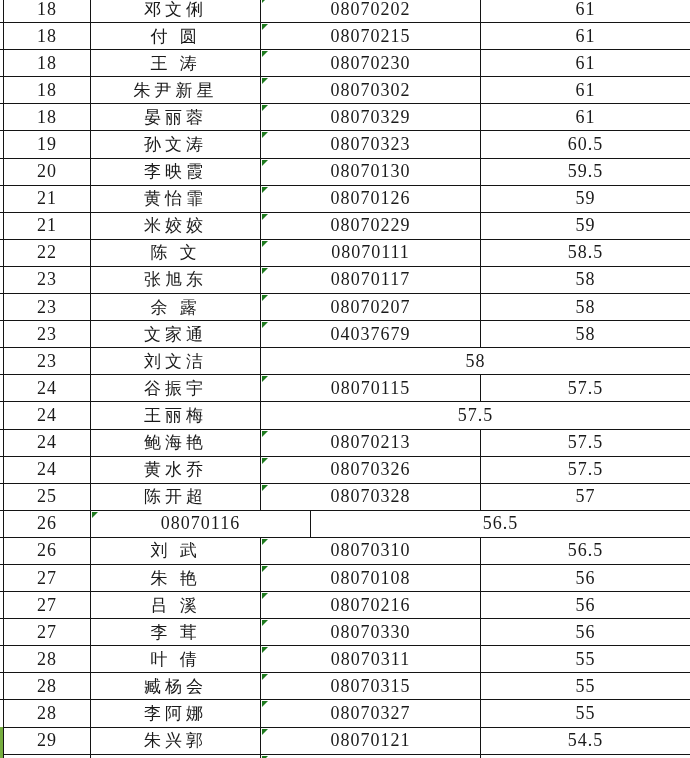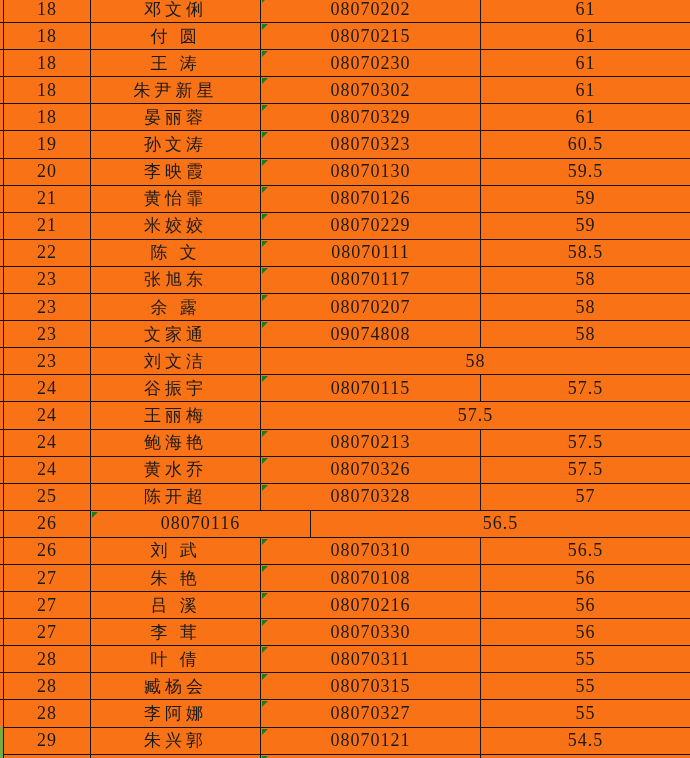--- a/index.html
+++ b/index.html
@@ -1,19 +1,19 @@
 <!DOCTYPE html>
 <html><head>
 <meta charset="utf-8">
 <style>
   html,body{margin:0;padding:0;background:#e9e9e9;}
   .sheet{
     position:relative;
     width:690px;height:758px;
-    background:#f97316;
+    background:#ffffff;
     overflow:hidden;
     font-family:"Liberation Serif","DejaVu Serif",serif;
     color:#1a1a1a;
   }
   .grid{position:absolute;left:0;top:-4px;width:690px;}
   .row{
     display:flex;
     height:27.1px;
     box-sizing:border-box;
     border-bottom:1px solid #141414;
@@ -164,21 +164,21 @@
       <span class="sid-text">08070207</span>
     </div>
     <div class="cell cell-score">58</div>
   </div>
 
   <div class="row">
     <div class="cell cell-rank">23</div>
     <div class="cell cell-name">文家通</div>
     <div class="cell cell-sid">
       <span class="tri"></span>
-      <span class="sid-text">09074808</span>
+      <span class="sid-text">04037679</span>
     </div>
     <div class="cell cell-score">58</div>
   </div>
 
   <div class="row">
     <div class="cell cell-rank">23</div>
     <div class="cell cell-name">刘文洁</div>
     <div class="cell cell-score">58</div>
   </div>
 

